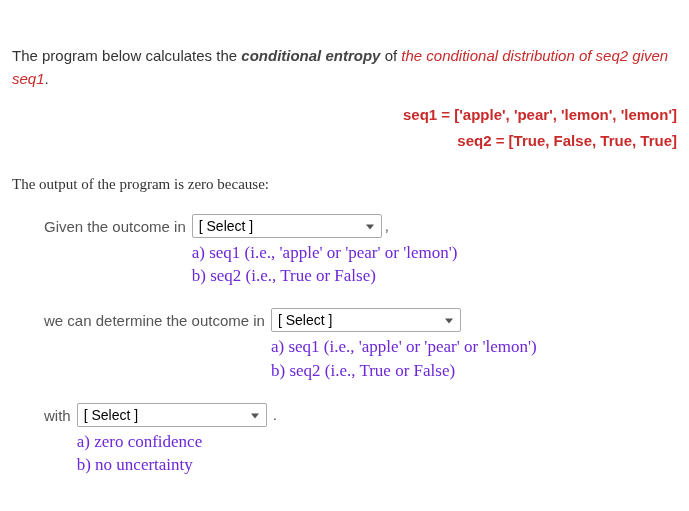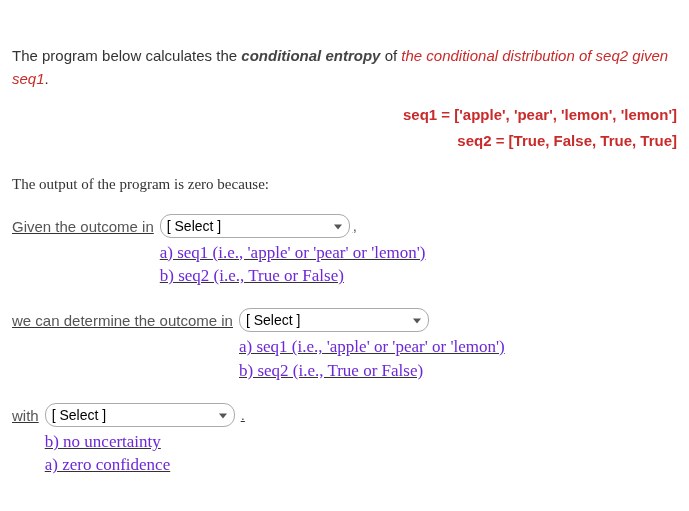--- a/index.html
+++ b/index.html
@@ -41,43 +41,43 @@
       white-space: pre;
     }
     .code-block .spacer {
       height: 8px;
     }
     .question {
       margin-bottom: 18px;
       font-family: Liberation Serif, serif;
     }
     .answer-row {
+      margin-left: 32px;
       margin-bottom: 20px;
-      text-decoration: underline;
     }
     .answer-line {
       display: flex;
       align-items: flex-start;
       gap: 6px;
     }
     .answer-label {
       color: #555;
       white-space: nowrap;
       padding-top: 2px;
     }
     .select-wrap {
       display: inline-block;
       position: relative;
     }
     select {
       font-family: inherit;
       font-size: 14px;
       padding: 3px 22px 3px 6px;
       border: 1px solid #aaa;
-      border-radius: 11px;
+      border-radius: 2px;
       background: #fff;
       appearance: none;
       -webkit-appearance: none;
       cursor: pointer;
       min-width: 190px;
     }
     .select-wrap::after {
       content: '';
       position: absolute;
       right: 8px;
@@ -152,18 +152,18 @@
 <div class="answer-row">
   <div class="answer-line">
     <span class="answer-label">with</span>
     <div>
       <span class="select-wrap">
         <select>
           <option>[ Select ]</option>
         </select>
       </span><span class="period" style="margin-left:6px;">.</span>
       <div class="options">
+        <div>a) zero confidence</div>
         <div>b) no uncertainty</div>
-        <div>a) zero confidence</div>
       </div>
     </div>
   </div>
 </div>
 
 </body></html>

